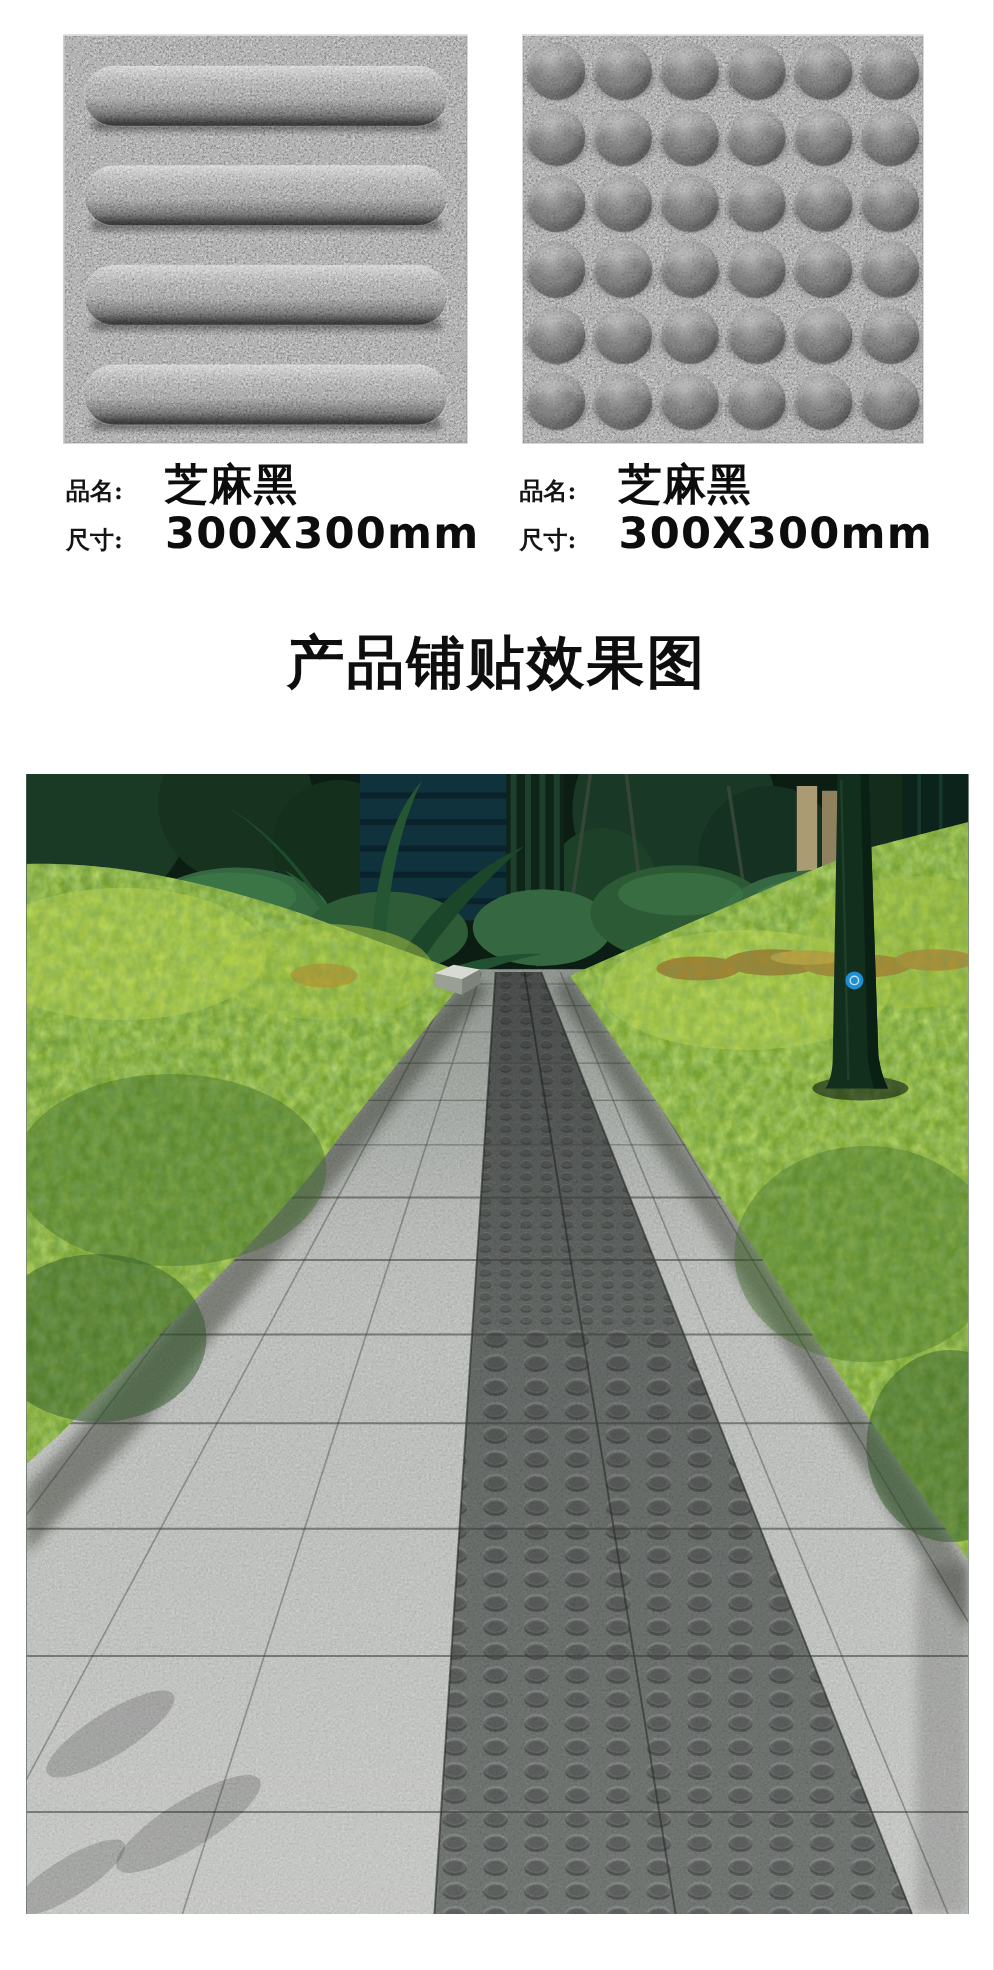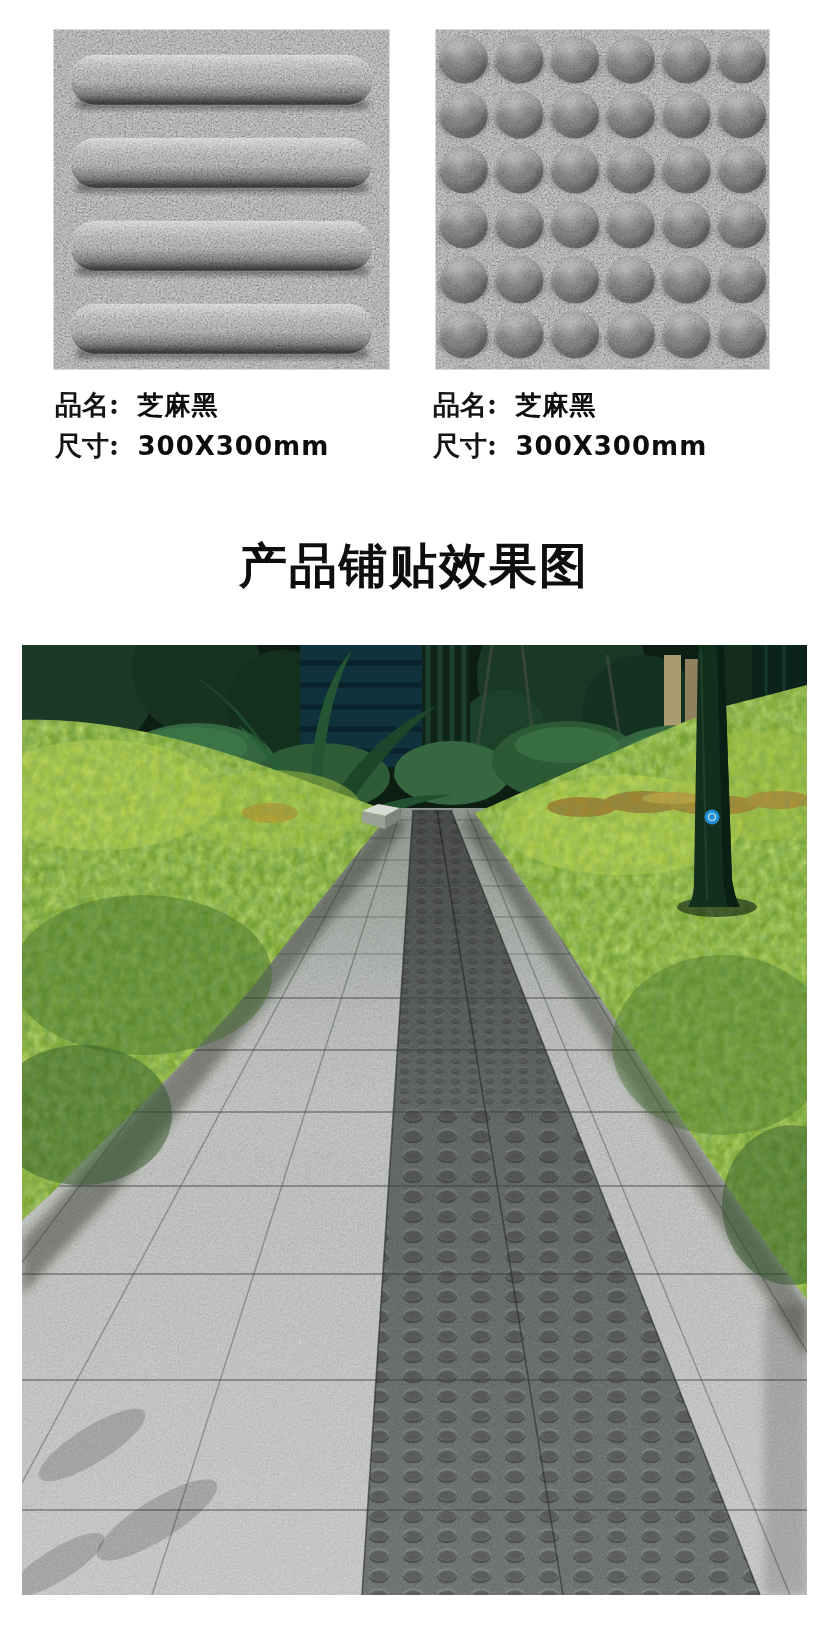--- a/index.html
+++ b/index.html
@@ -15,28 +15,28 @@
   #tileA{left:53px;}
   #tileB{left:435px;width:335px;}
   .tile-photo svg{display:block;width:100%;height:100%;}
   .specs{position:absolute;top:384px;}
   #specsA{left:55px;}
   #specsB{left:433px;}
   .spec-line{height:41px;line-height:41px;white-space:nowrap;}
   .spec-label{
     display:inline-block;width:78px;
     font-family:"DejaVu Serif","Liberation Serif",serif;
-    font-weight:700;font-size:27px;color:#141414;
+    font-weight:700;font-size:20px;color:#141414;
   }
   .spec-value{
     font-family:"DejaVu Sans","Liberation Sans",sans-serif;
-    font-weight:700;font-size:26px;color:#0d0d0d;letter-spacing:1px;
+    font-weight:700;font-size:36px;color:#0d0d0d;letter-spacing:1px;
   }
   .section-title{
-    position:absolute;top:534px;left:0;width:828px;margin:0;
+    position:absolute;top:520px;left:0;width:828px;margin:0;
     text-align:center;
     font-family:"DejaVu Serif","Liberation Serif",serif;
     font-weight:700;font-size:48px;color:#0e0e0e;letter-spacing:2px;
   }
   .walkway{
     position:absolute;left:22px;top:645px;width:785px;height:950px;
     background:#0c1e14;overflow:hidden;
   }
   .walkway svg{display:block;width:785px;height:950px;}
 </style>

